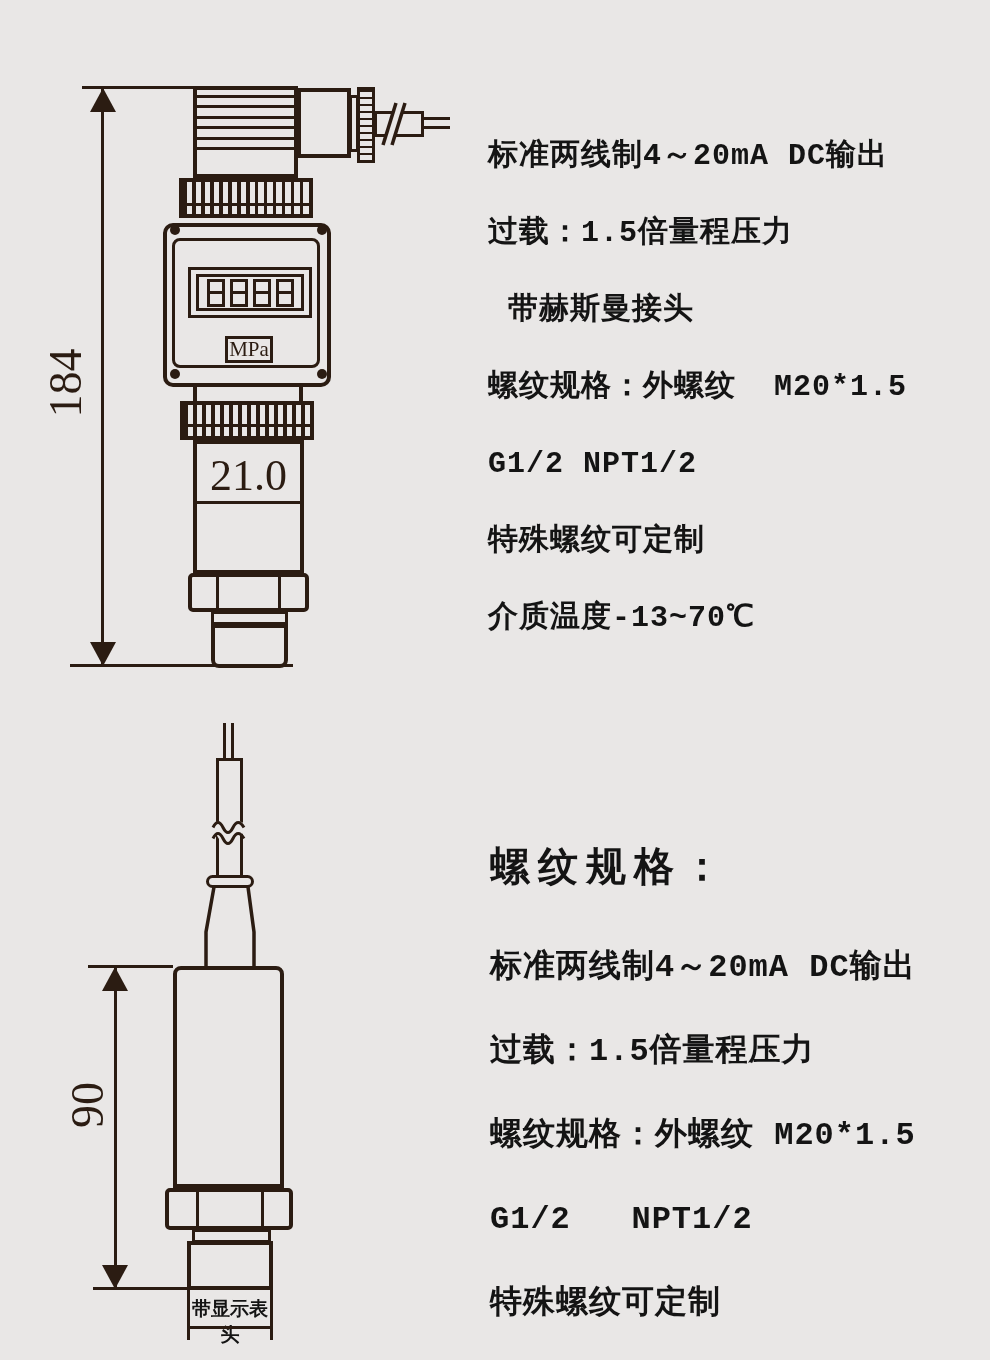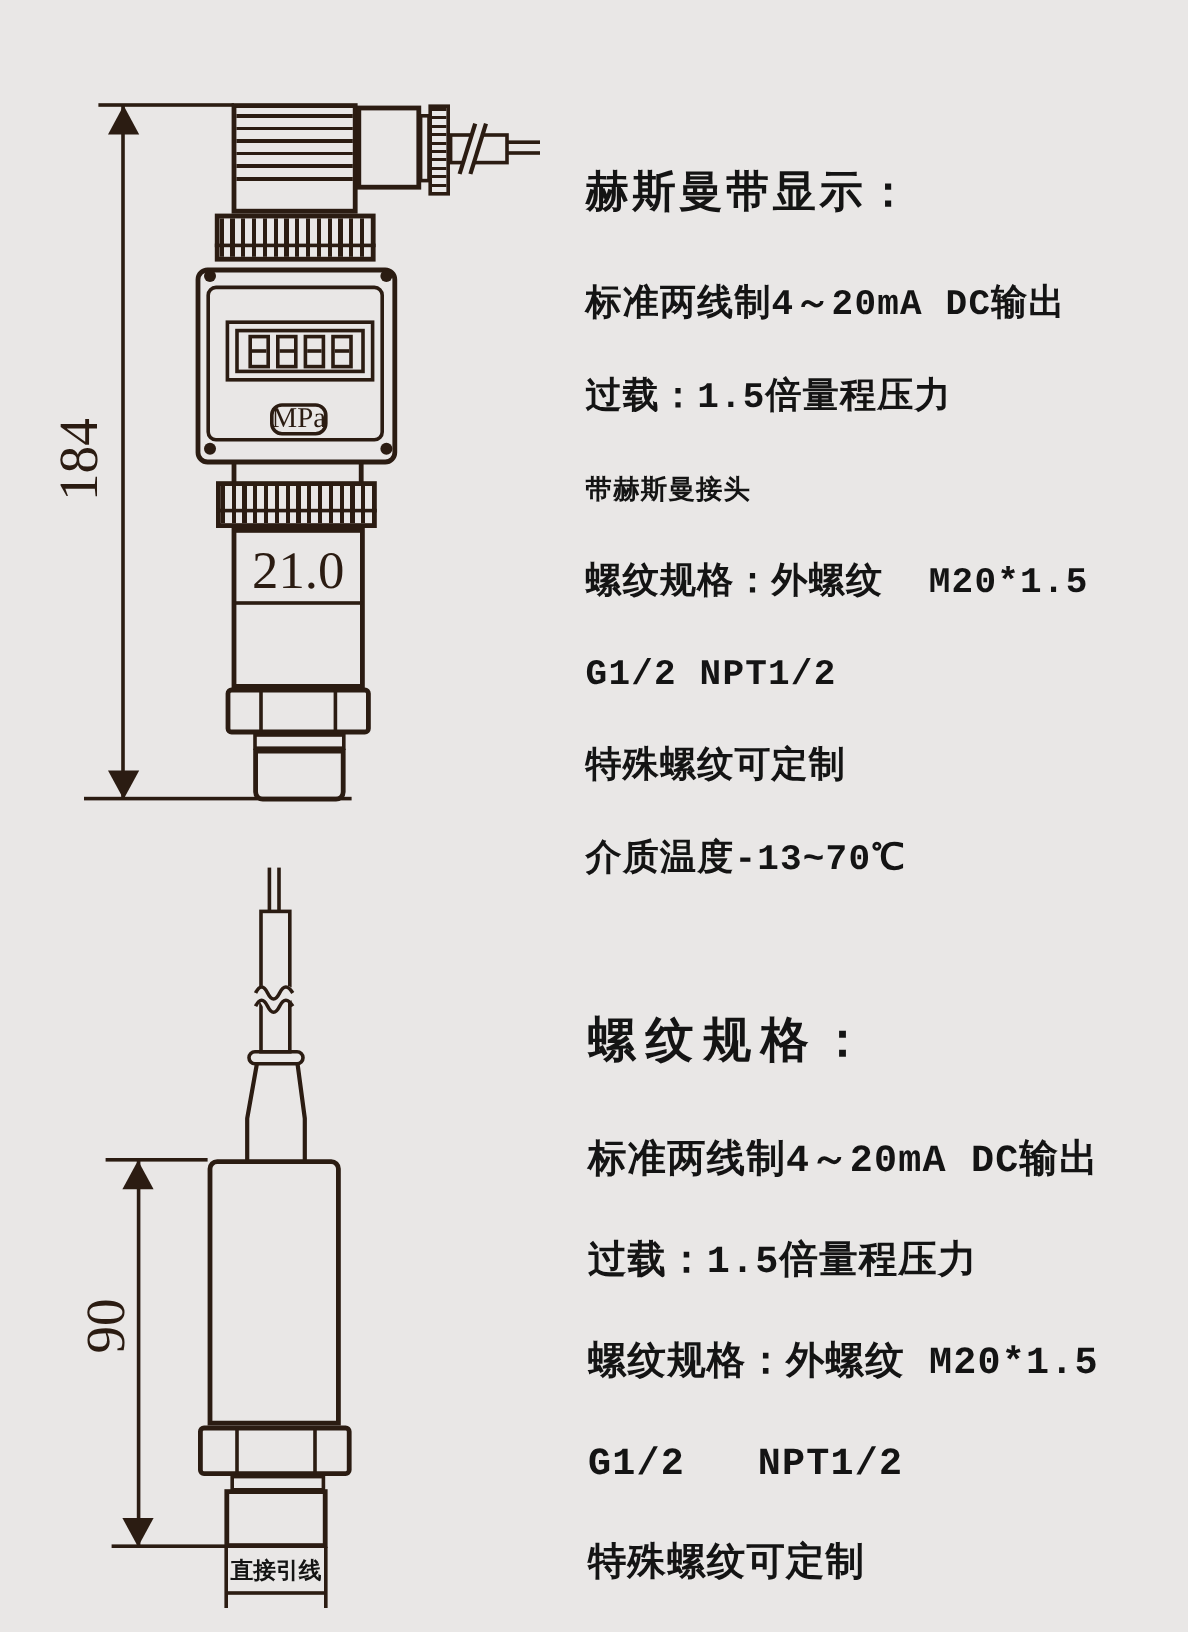--- a/index.html
+++ b/index.html
@@ -77,45 +77,44 @@
     <div class="a b3" style="left:172px;top:238px;width:148px;height:130px;border-radius:8px;"></div>
 
     <div class="a b3" style="left:188px;top:267px;width:124px;height:51px;"></div>
     <div class="a b3 flexc" style="left:196px;top:274px;width:108px;height:37px;gap:5px;">
       <div class="digit"></div>
       <div class="digit"></div>
       <div class="digit"></div>
       <div class="digit"></div>
     </div>
 
-    <div class="a b3 flexc serif" style="left:225px;top:336px;width:48px;height:27px;font-size:24px;border-radius:10px;">MPa</div>
+    <div class="a b3 flexc serif" style="left:225px;top:336px;width:48px;height:27px;font-size:21px;">MPa</div>
 
     <div class="a" style="left:193px;top:386px;width:110px;height:16px;border-left:4px solid var(--ink);border-right:4px solid var(--ink);"></div>
 
     <div class="a knurl-v" style="left:180px;top:401px;width:134px;height:39px;">
       <div class="a f" style="left:-4px;right:-4px;top:19px;height:3px;"></div>
     </div>
 
     <div class="a b4" style="left:193px;top:440px;width:111px;height:134px;"></div>
     <div class="a serif" style="left:193px;top:450px;width:111px;text-align:center;font-size:44px;">21.0</div>
     <div class="a f" style="left:195px;top:501px;width:107px;height:3px;"></div>
 
     <div class="a b4" style="left:188px;top:573px;width:121px;height:39px;border-radius:5px;"></div>
     <div class="a f" style="left:216px;top:575px;width:3px;height:35px;"></div>
     <div class="a f" style="left:278px;top:575px;width:3px;height:35px;"></div>
 
     <div class="a b3" style="left:211px;top:611px;width:77px;height:14px;"></div>
     <div class="a b4" style="left:211px;top:624px;width:77px;height:44px;border-radius:0 0 8px 8px;"></div>
   </div>
 
   <div class="a tblock" style="left:488px;top:100px;width:500px;">
-    <div class="t-heading" style="font-size:36px;margin-bottom:14px;">赫斯曼带显示：</div>
     <div class="line" style="font-size:30px;line-height:41px;">标准两线制4～20mA DC输出</div>
     <div class="line" style="font-size:30px;line-height:41px;">过载：1.5倍量程压力</div>
-    <div class="line" style="font-size:22px;line-height:41px;">带赫斯曼接头</div>
+    <div class="line" style="font-size:30px;line-height:41px;margin-left:20px;">带赫斯曼接头</div>
     <div class="line" style="font-size:30px;line-height:41px;">螺纹规格：外螺纹  M20*1.5</div>
     <div class="line" style="font-size:30px;line-height:41px;">G1/2 NPT1/2</div>
     <div class="line" style="font-size:30px;line-height:41px;">特殊螺纹可定制</div>
     <div class="line" style="font-size:30px;line-height:41px;">介质温度-13~70℃</div>
   </div>
 
   <div class="a" style="left:0;top:700px;width:470px;height:660px;">
 
     <div class="a f" style="left:223px;top:23px;width:3px;height:37px;"></div>
     <div class="a f" style="left:231px;top:23px;width:3px;height:37px;"></div>
@@ -142,21 +141,21 @@
     <div class="a b4" style="left:173px;top:266px;width:111px;height:222px;border-radius:8px 8px 0 0;"></div>
 
     <div class="a b4" style="left:165px;top:488px;width:128px;height:42px;border-radius:5px;"></div>
     <div class="a f" style="left:196px;top:490px;width:3px;height:38px;"></div>
     <div class="a f" style="left:261px;top:490px;width:3px;height:38px;"></div>
 
     <div class="a b3" style="left:192px;top:529px;width:79px;height:14px;"></div>
     <div class="a b4" style="left:187px;top:541px;width:86px;height:49px;"></div>
 
     <div class="a" style="left:187px;top:589px;width:86px;height:51px;border-left:3px solid var(--ink);border-right:3px solid var(--ink);">
-      <div style="margin-top:7px;text-align:center;font-size:19px;font-weight:bold;color:var(--txt);">直接引线</div>
+      <div style="margin-top:7px;text-align:center;font-size:19px;font-weight:bold;color:var(--txt);">带显示表头</div>
       <div class="a f" style="left:0;right:0;top:37px;height:3px;"></div>
     </div>
   </div>
 
   <div class="a tblock" style="left:490px;top:803px;width:500px;">
     <div class="t-heading" style="font-size:40px;letter-spacing:8px;margin-bottom:14px;">螺纹规格：</div>
     <div class="line" style="font-size:32px;line-height:48px;">标准两线制4～20mA DC输出</div>
     <div class="line" style="font-size:32px;line-height:48px;">过载：1.5倍量程压力</div>
     <div class="line" style="font-size:32px;line-height:48px;">螺纹规格：外螺纹 M20*1.5</div>
     <div class="line" style="font-size:32px;line-height:48px;">G1/2   NPT1/2</div>

